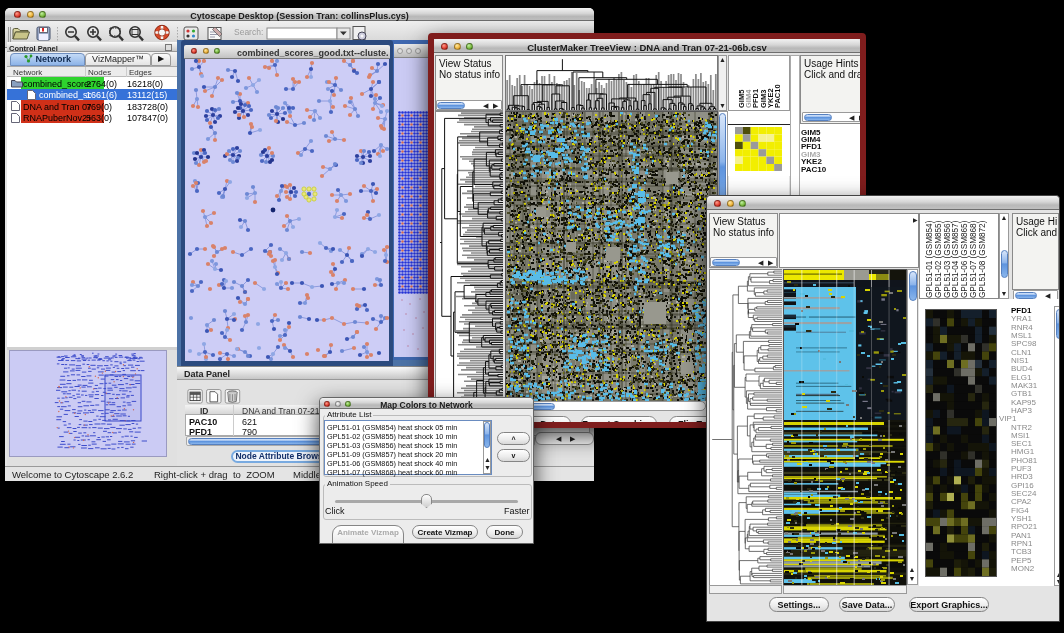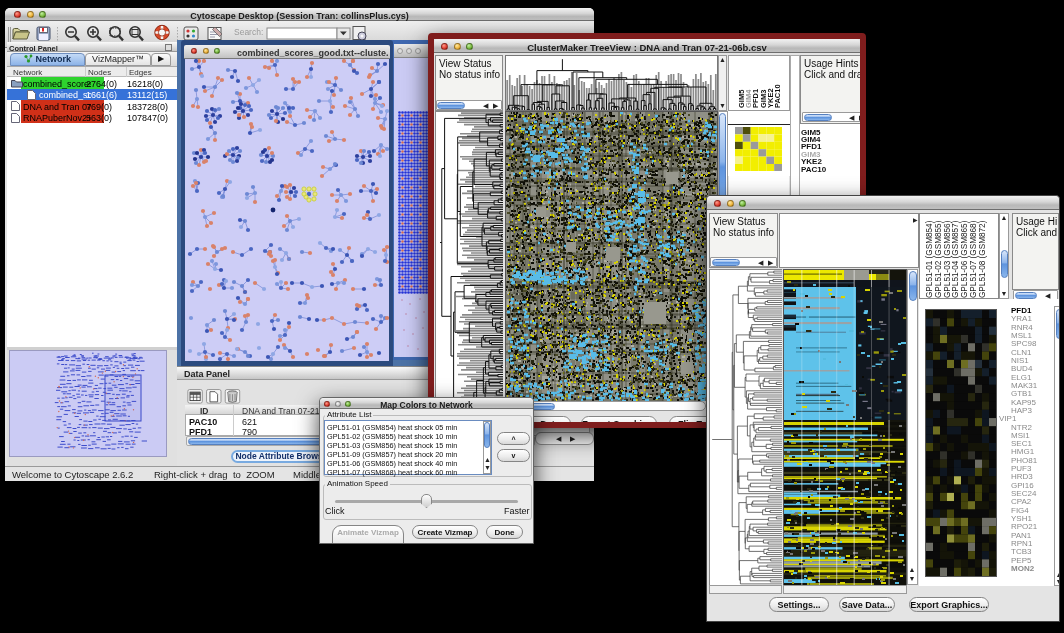--- a/index.html
+++ b/index.html
@@ -1575,21 +1575,21 @@
     <div class="a" style="left:304px;top:284.7px;font-size:8px;font-weight:normal;color:#8a8a8a">GPI16</div>
     <div class="a" style="left:304px;top:293.0px;font-size:8px;font-weight:normal;color:#8a8a8a">SEC24</div>
     <div class="a" style="left:304px;top:301.4px;font-size:8px;font-weight:normal;color:#8a8a8a">CPA2</div>
     <div class="a" style="left:304px;top:309.7px;font-size:8px;font-weight:normal;color:#8a8a8a">FIG4</div>
     <div class="a" style="left:304px;top:318.0px;font-size:8px;font-weight:normal;color:#8a8a8a">YSH1</div>
     <div class="a" style="left:304px;top:326.3px;font-size:8px;font-weight:normal;color:#8a8a8a">RPO21</div>
     <div class="a" style="left:304px;top:334.6px;font-size:8px;font-weight:normal;color:#8a8a8a">PAN1</div>
     <div class="a" style="left:304px;top:343.0px;font-size:8px;font-weight:normal;color:#8a8a8a">RPN1</div>
     <div class="a" style="left:304px;top:351.3px;font-size:8px;font-weight:normal;color:#8a8a8a">TCB3</div>
     <div class="a" style="left:304px;top:359.6px;font-size:8px;font-weight:normal;color:#8a8a8a">PEP5</div>
-    <div class="a" style="left:304px;top:367.9px;font-size:8px;font-weight:bold;color:#8a8a8a">MON2</div>
+    <div class="a" style="left:304px;top:367.9px;font-size:8px;font-weight:normal;color:#8a8a8a">MON2</div>
     <div class="sb" style="left:347px;top:110px;width:10px;height:280px;border-radius:0"></div>
     <div class="th" style="left:348.5px;top:113px;width:7px;height:30px"></div>
     <div class="arr" style="left:348.5px;top:375px">▲</div>
     <div class="arr" style="left:348.5px;top:382px">▼</div>
     <div class="a" style="left:2px;top:389px;width:73px;height:9px;background:#f0f0f0;border:1px solid #999"></div>
     <div class="a" style="left:76px;top:389px;width:124px;height:9px;background:#f0f0f0;border:1px solid #999"></div>
     <div class="btn" style="left:62px;top:401px;width:60px;height:15px;line-height:14px">Settings...</div>
     <div class="btn" style="left:132px;top:401px;width:56px;height:15px;line-height:14px">Save Data...</div>
     <div class="btn" style="left:202px;top:401px;width:80px;height:15px;line-height:14px">Export Graphics...</div>
   </div>

